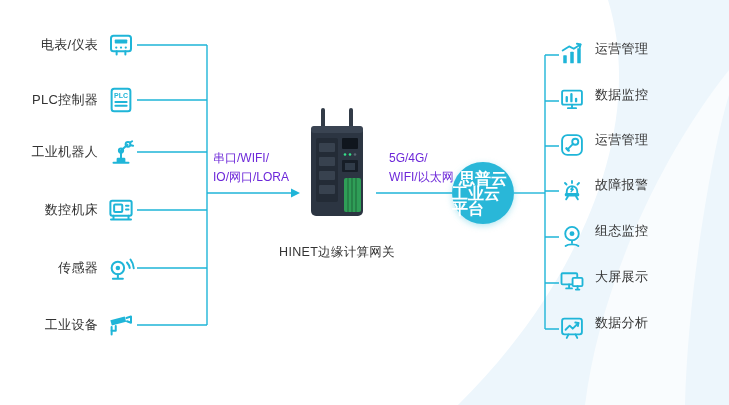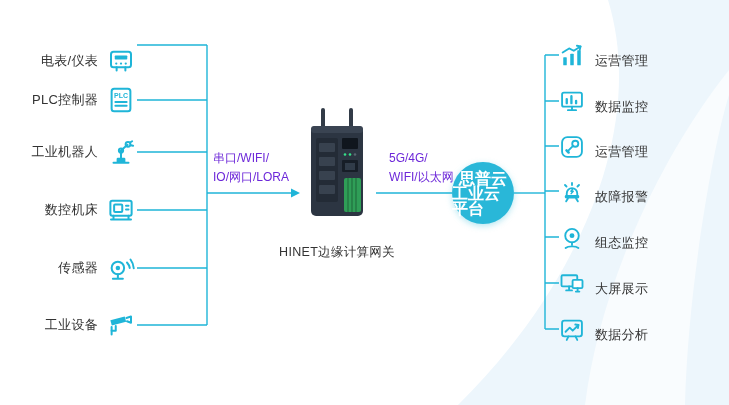--- a/index.html
+++ b/index.html
@@ -1,21 +1,21 @@
 <!DOCTYPE html>
 <html><head>
 <meta charset="utf-8">
 <style>
   *{margin:0;padding:0;box-sizing:border-box}
   html,body{width:729px;height:405px}
   body{font-family:"Liberation Sans","DejaVu Sans",sans-serif;background:#fff}
   .stage{position:relative;width:729px;height:405px;background:#ffffff;overflow:hidden}
   .bg,.connectors{position:absolute;left:0;top:0;width:729px;height:405px}
   .l-item{position:absolute;left:18px;width:118px;height:30px;display:flex;align-items:center;justify-content:flex-end;gap:8px}
-  .r-item{position:absolute;left:558px;height:30px;display:flex;align-items:flex-end;gap:9px}
+  .r-item{position:absolute;left:558px;height:30px;display:flex;align-items:flex-start;gap:9px}
   .lbl{font-size:13px;color:#333;white-space:nowrap;letter-spacing:.3px}
   .icn{display:flex;flex:0 0 auto}
   .icn svg{stroke:#1fb5d8;fill:none;stroke-width:1.6;stroke-linecap:round;stroke-linejoin:round}
   .link-label{position:absolute;font-size:12px;color:#6d28d9;line-height:19px;white-space:nowrap}
   .gateway{position:absolute;left:299px;top:104px;width:76px;height:118px}
   .gateway-label{position:absolute;left:252px;top:244px;width:170px;text-align:center;font-size:12.5px;color:#333;letter-spacing:.3px}
   .cloud{position:absolute;left:452px;top:162px;width:62px;height:62px;border-radius:50%;
          background:#29b7d8;display:flex;flex-direction:column;align-items:center;justify-content:center;
          color:#fff;font-size:16px;font-weight:bold;line-height:15px;box-shadow:0 2px 6px rgba(41,183,216,.35)}
 </style>
@@ -35,21 +35,21 @@
       <path d="M207 45V325"></path>
       <path d="M207 193H291"></path>
       <path d="M376 193H452"></path>
       <path d="M514 193H545"></path>
       <path d="M545 55V329"></path>
       <path d="M545 55h14M545 101h14M545 146h14M545 191h14M545 237h14M545 283h14M545 329h14"></path>
     </g>
     <polygon points="291,188.6 300,193 291,197.4" fill="#1fb5d8"></polygon>
   </svg>
 
-  <div class="l-item" style="top:46px">
+  <div class="l-item" style="top:30px">
     <span class="lbl">电表/仪表</span>
     <span class="icn">
       <svg width="30" height="30" viewBox="0 0 24 24">
         <rect x="4" y="4.5" width="16" height="12.5" rx="2"></rect>
         <rect x="7" y="7.5" width="10" height="3.2" rx="0.6" fill="#1fb5d8" stroke="none"></rect>
         <circle cx="8.2" cy="14" r="0.9" fill="#1fb5d8" stroke="none"></circle>
         <circle cx="12" cy="14" r="0.9" fill="#1fb5d8" stroke="none"></circle>
         <circle cx="15.8" cy="14" r="0.9" fill="#1fb5d8" stroke="none"></circle>
         <path d="M8.5 17v2.5M15.5 17v2.5"></path>
       </svg>

